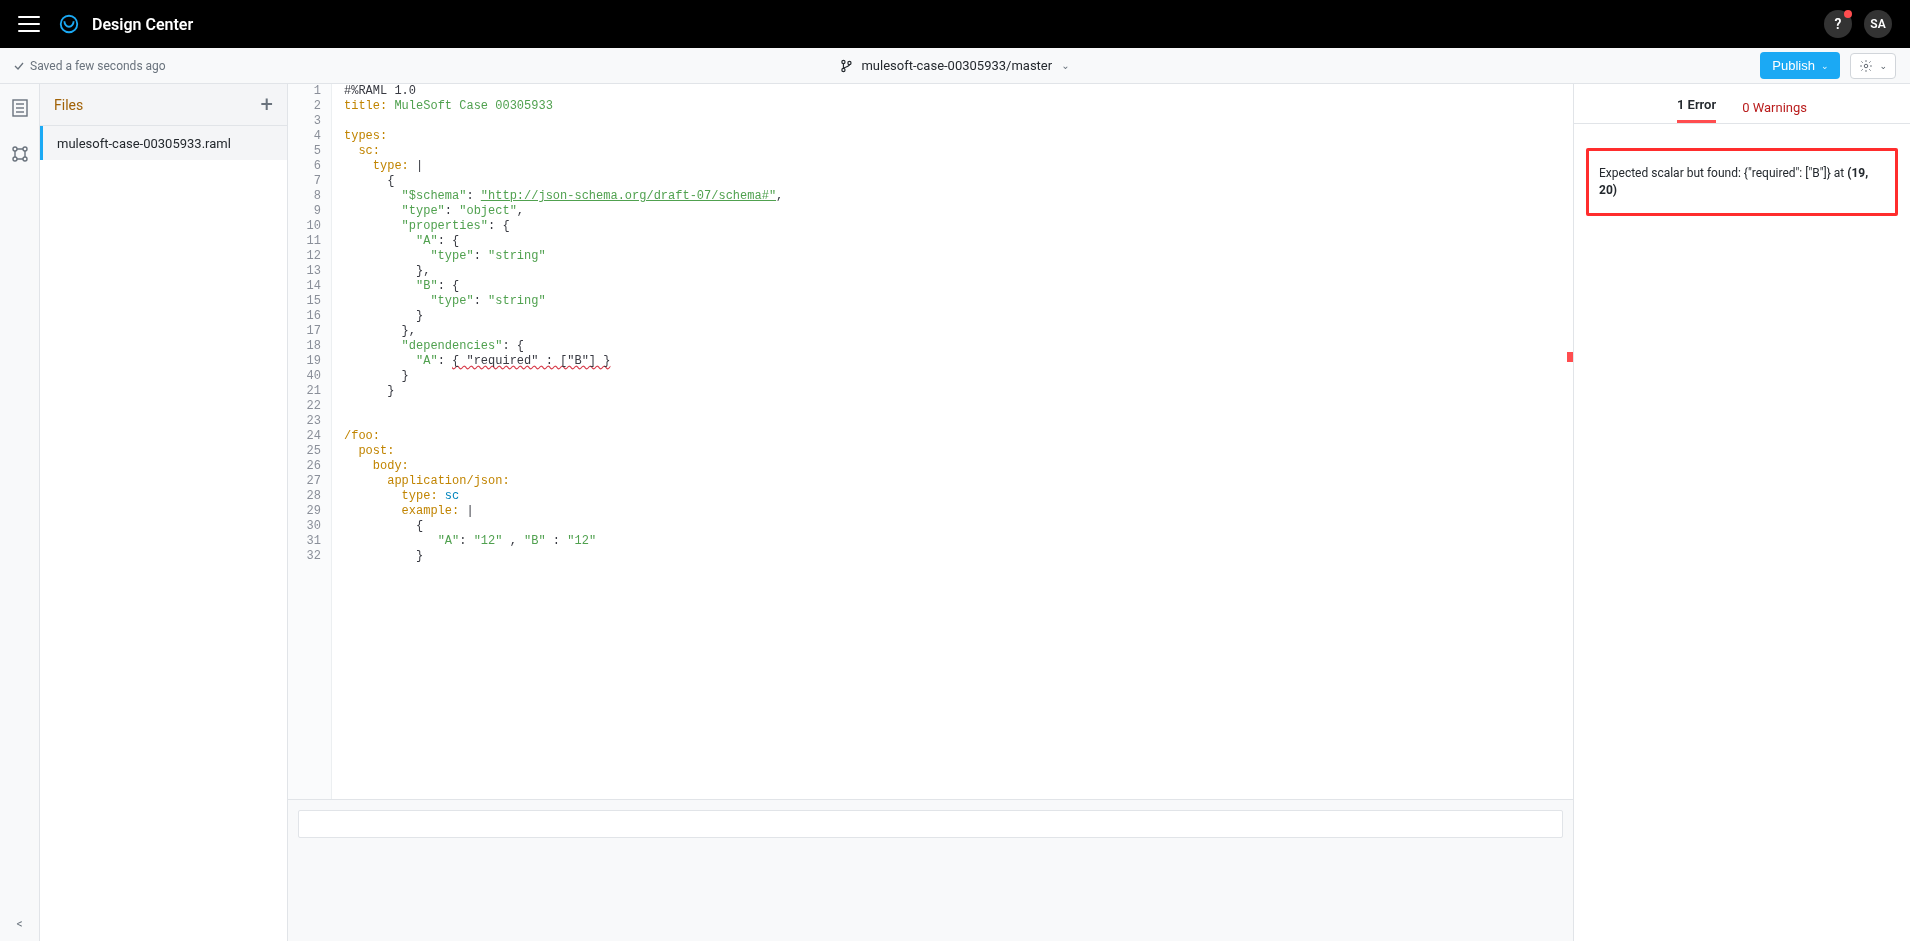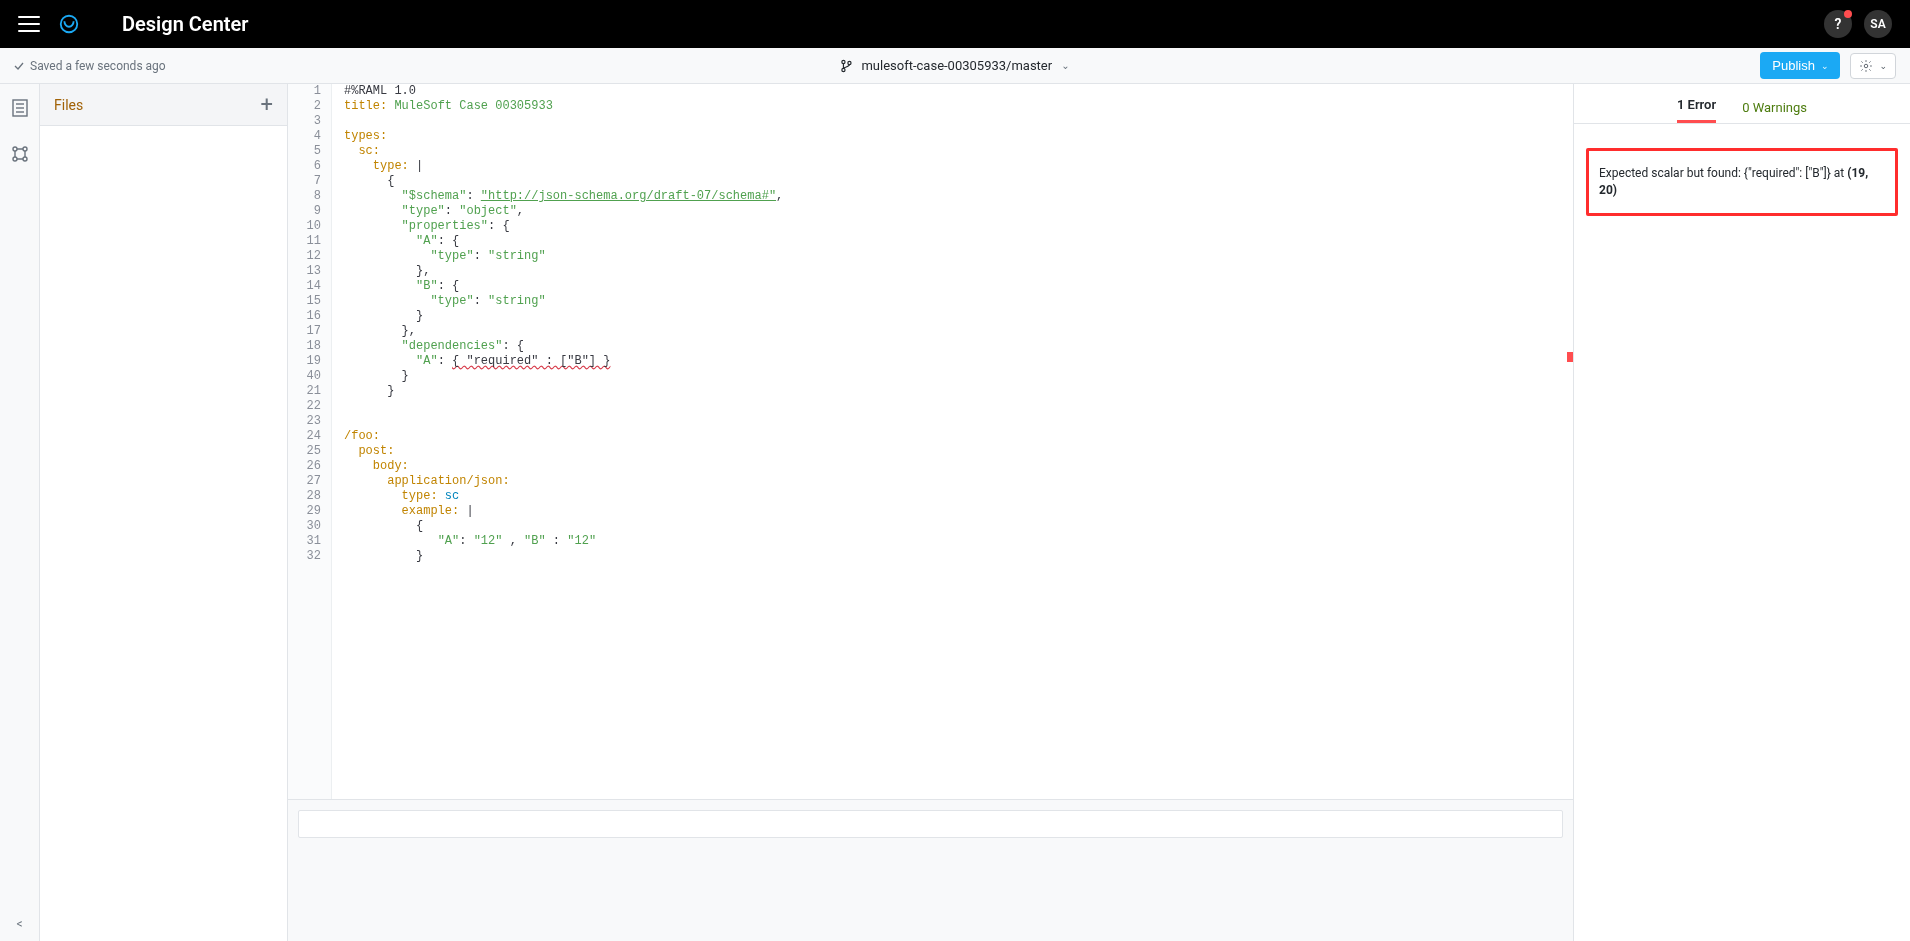--- a/index.html
+++ b/index.html
@@ -24,21 +24,21 @@
   .hamburger {
     width: 22px; height: 16px;
     display: flex; flex-direction: column; justify-content: space-between;
     cursor: pointer;
     margin-right: 18px;
   }
   .hamburger span { display: block; height: 2px; background: #fff; border-radius: 1px; }
   .app-logo {
     width: 22px; height: 22px; margin-right: 12px;
   }
-  .app-title { font-size: 20px; font-weight: 600; margin-left: 30px; }
+  .app-title { font-size: 16px; font-weight: 600; }
   .top-header-right { margin-left: auto; display: flex; align-items: center; gap: 12px; }
   .help-btn {
     width: 28px; height: 28px; border-radius: 50%; background: #333;
     display: flex; align-items: center; justify-content: center;
     position: relative; cursor: pointer; color: #fff; font-size: 14px; font-weight: 600;
   }
   .help-btn .dot {
     position: absolute; top: 0px; right: 0px; width: 8px; height: 8px;
     border-radius: 50%; background: #ff4d4f;
   }
@@ -153,21 +153,21 @@
 
   
   .right-panel {
     width: 336px; background: #fff; display: flex; flex-direction: column;
     position: relative;
   }
   .tabs-row {
     height: 40px; display: flex; align-items: flex-end; justify-content: center;
     gap: 26px; border-bottom: 1px solid #e1e4e8; font-size: 13px;
   }
-  .tabs-row .tab { padding-bottom: 8px; color: #4d7c0f; cursor: pointer; }
+  .tabs-row .tab { padding-bottom: 8px; color: #b91c1c; cursor: pointer; }
   .tabs-row .tab.active { color: #24292e; font-weight: 600; border-bottom: 3px solid #ff4d4f; }
   .error-box {
     margin: 24px 12px 0 12px; border: 3px solid #ff2d2d; border-radius: 2px;
     padding: 14px 10px; font-size: 12px; color: #24292e; line-height: 1.4;
   }
   .error-box .loc { font-weight: 700; }
   .bottom-tabs {
     position: absolute; bottom: 0; left: 0; right: 0; height: 38px;
     display: flex; border-top: 1px solid #e1e4e8; font-size: 13px;
   }
@@ -257,20 +257,25 @@
     </svg>
     <div class="collapse-handle">
       <span>&lt;</span>
     </div>
   </div>
 
   <div class="files-panel">
     <div class="files-header">
       <span class="title">Files</span>
       <span class="plus">+</span>
+    </div>
+    <div class="file-list">
+      <div class="file-row">
+        <span>mulesoft-case-00305933.raml</span>
+      </div>
     </div>
   </div>
 
   <div class="editor-col">
     <div class="code-area">
       <div class="gutter" id="gutter">
           <div>1</div>
           <div>2</div>
           <div>3</div>
           <div>4</div>

